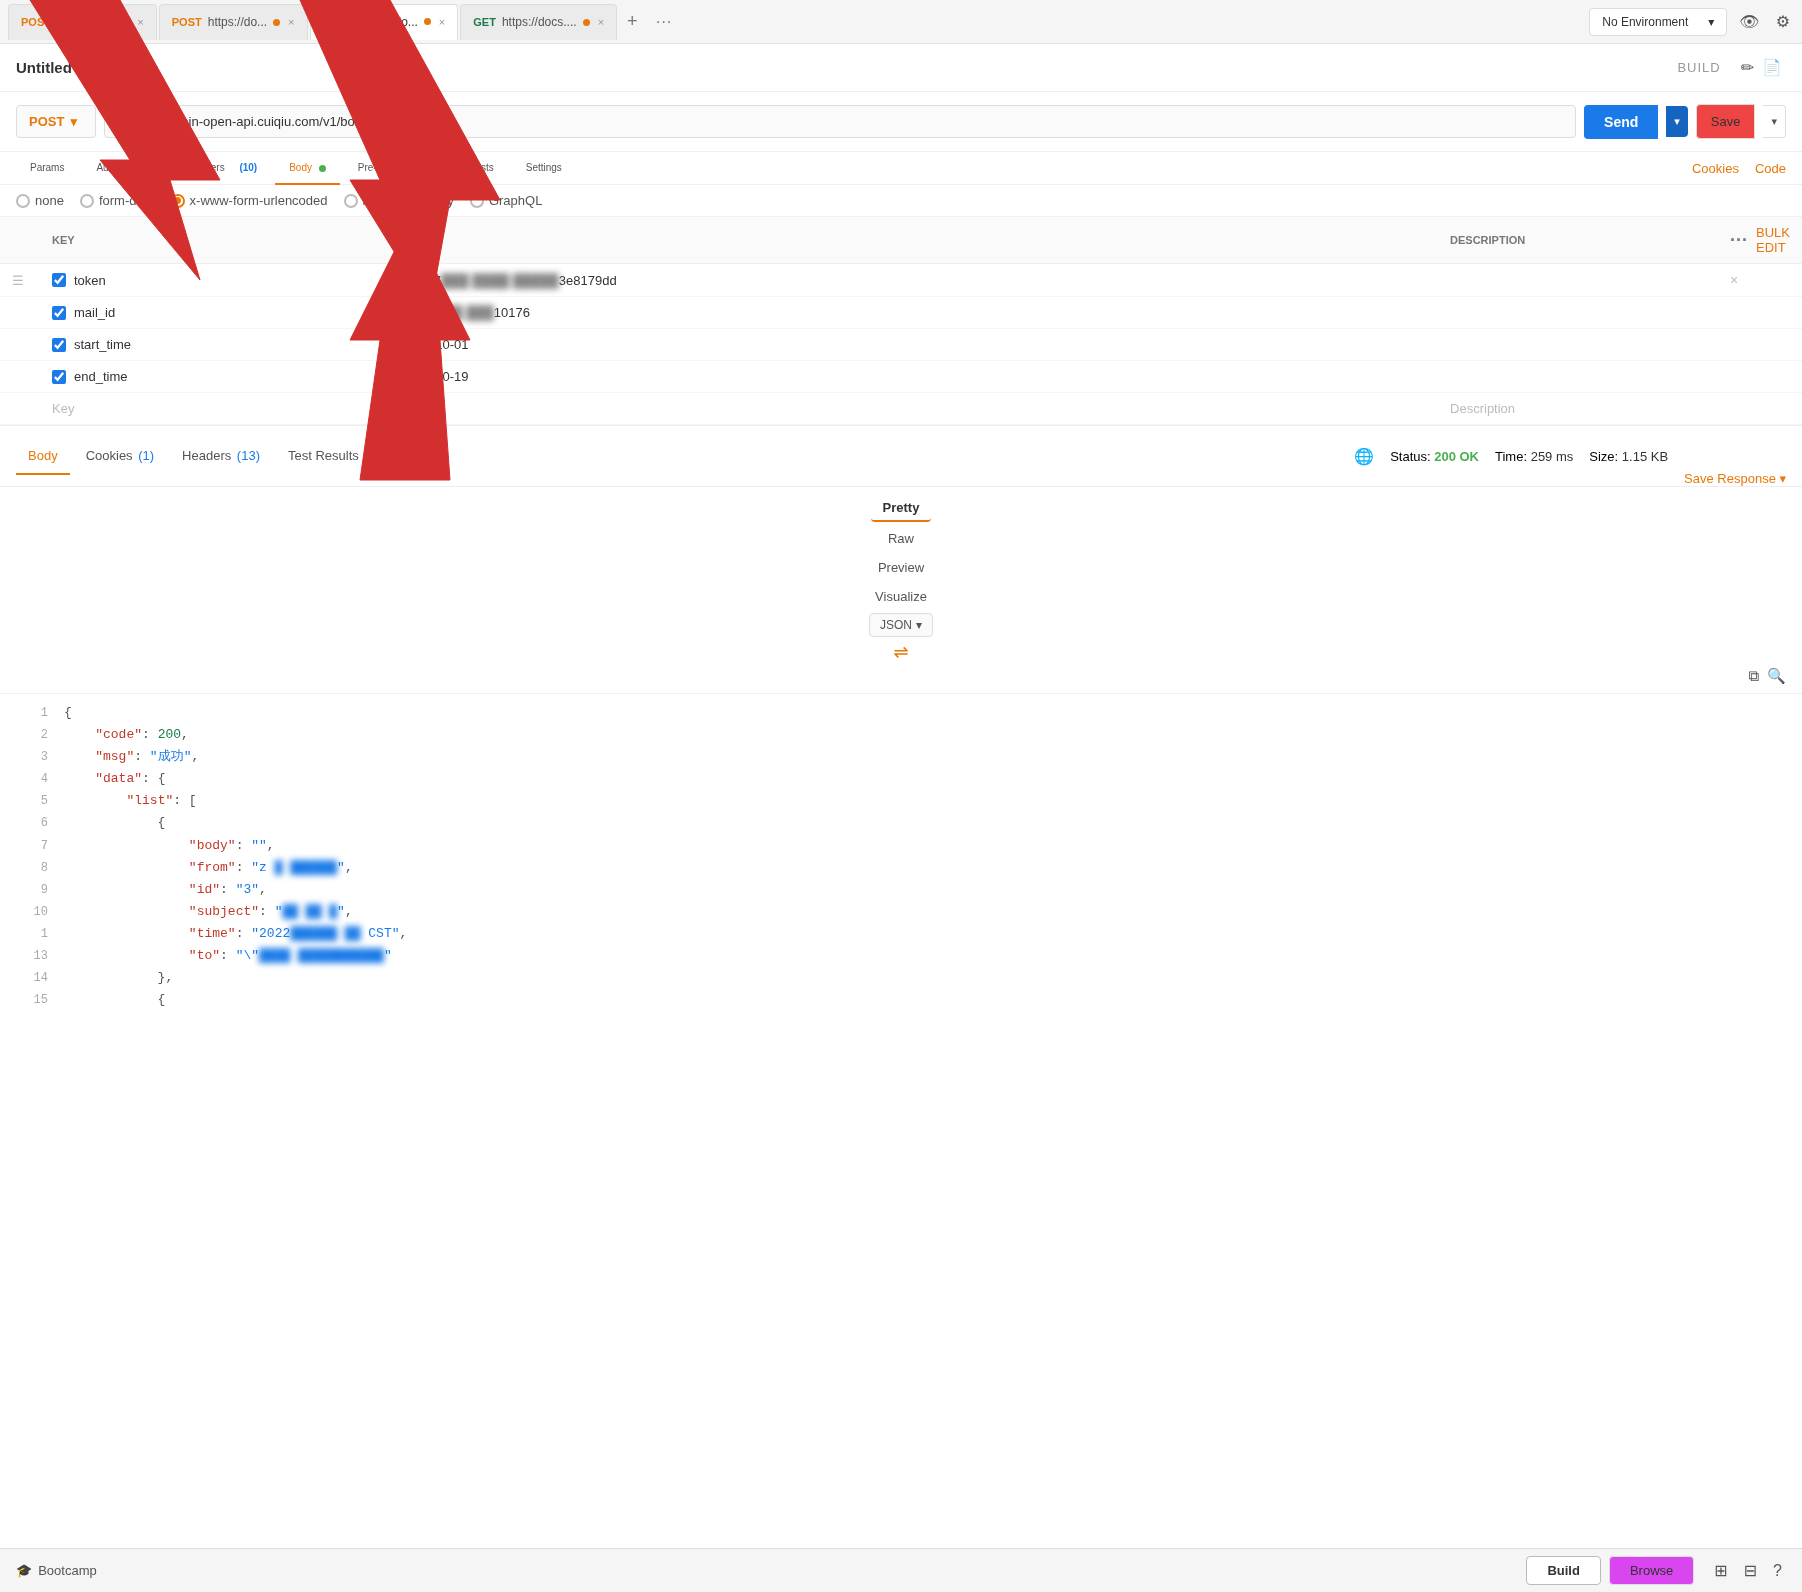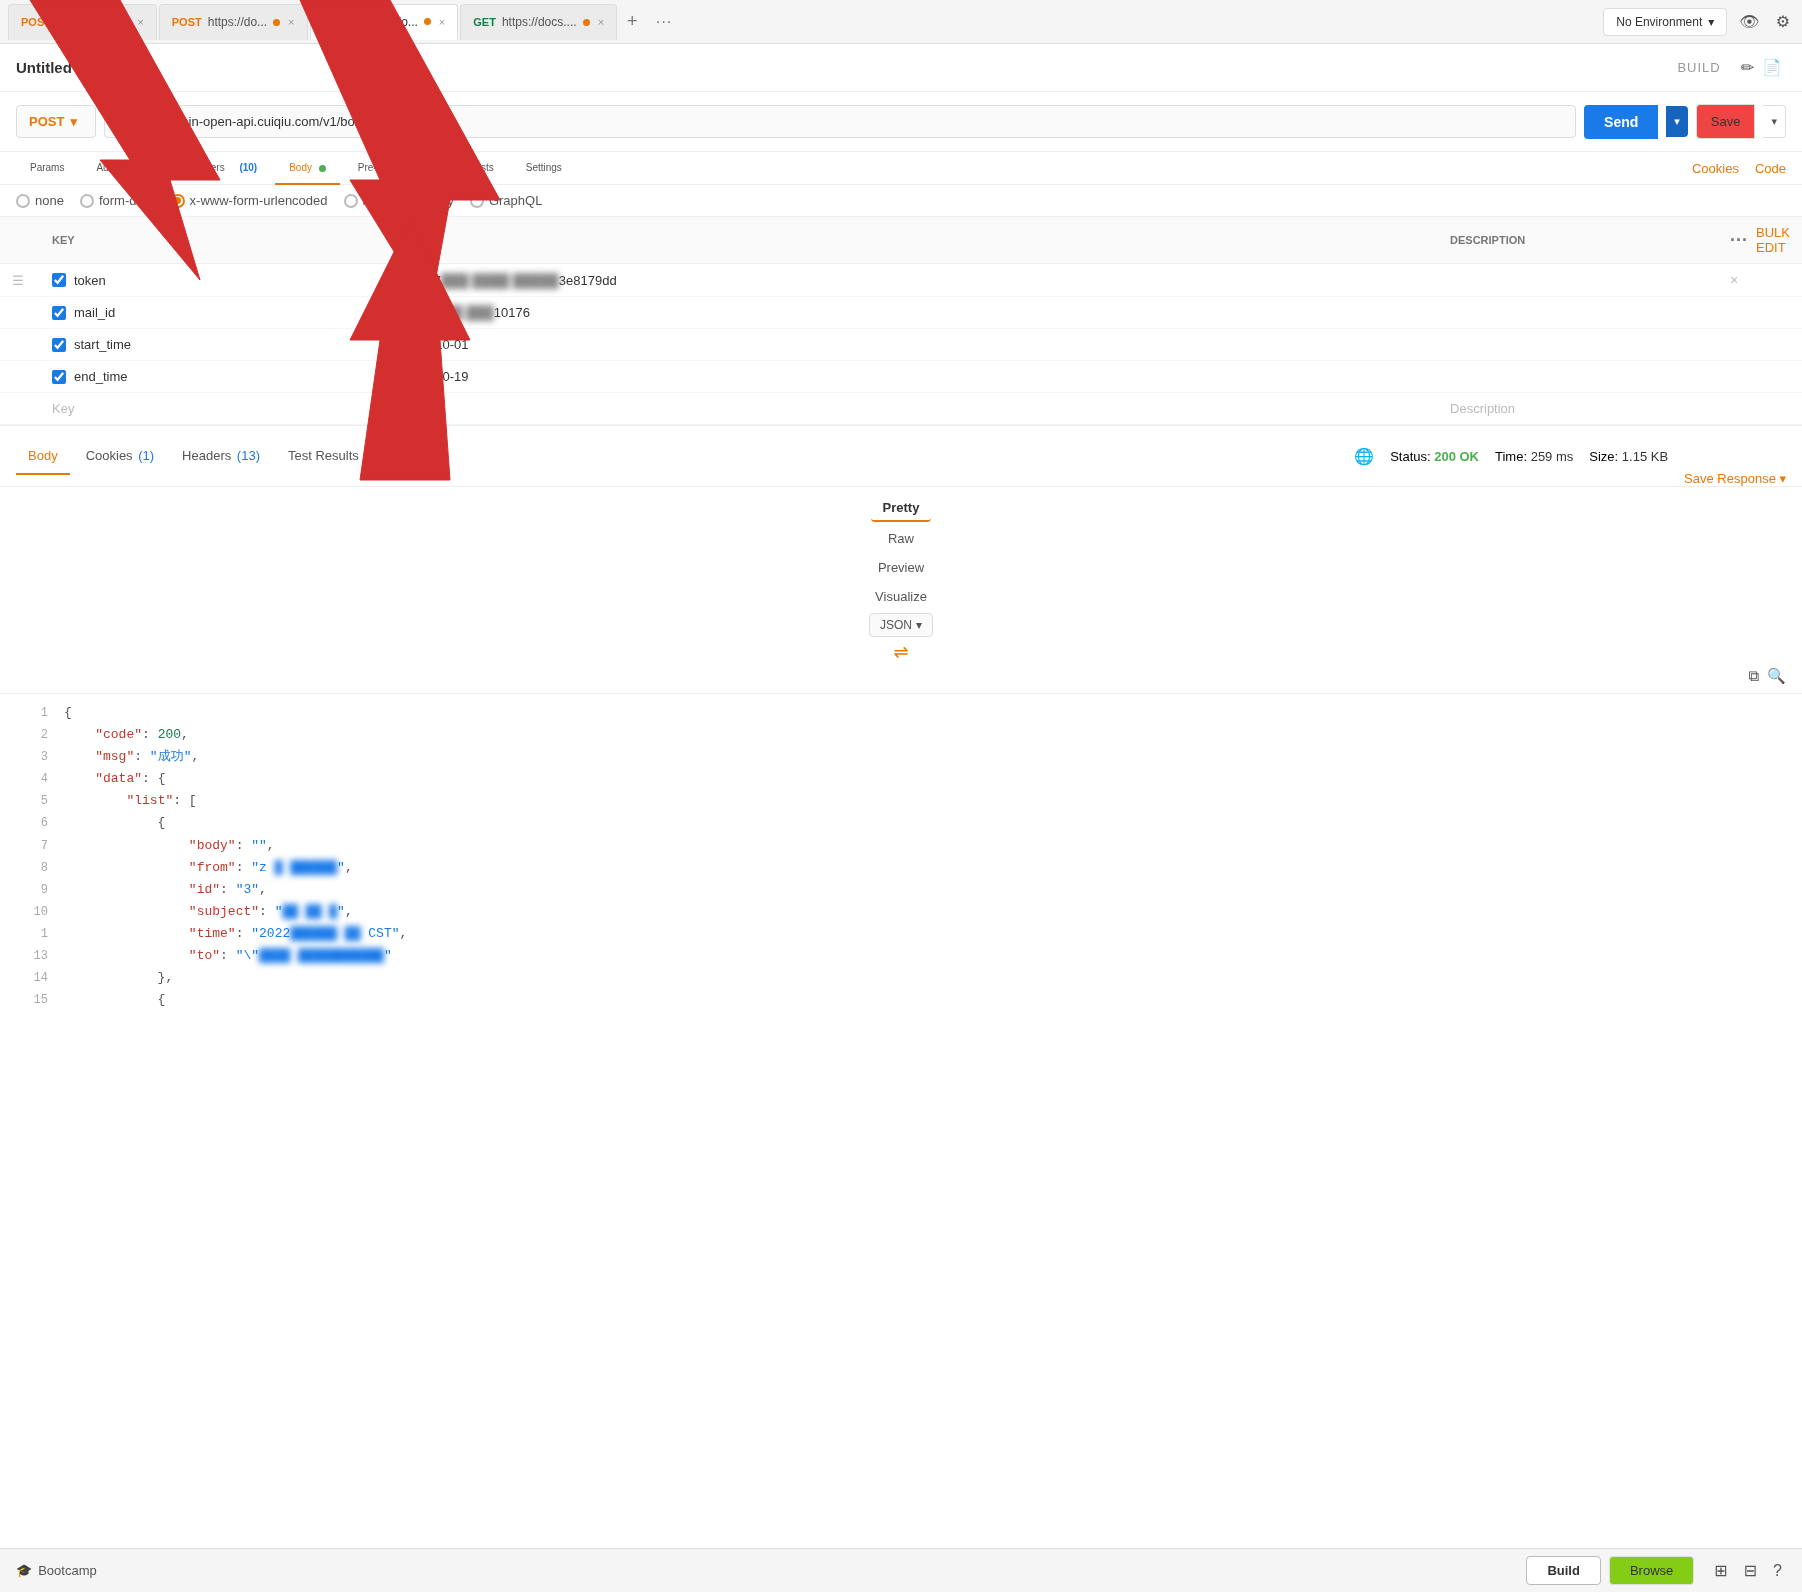--- a/index.html
+++ b/index.html
@@ -21,21 +21,21 @@
     .tab .method.post { color: #e8780a; }
     .tab .method.get { color: #1a7a4a; }
     .tab .dot { width: 7px; height: 7px; border-radius: 50%; background: #e8780a; }
     .tab .close-btn { color: #999; font-size: 11px; margin-left: 2px; }
     .tab-add { background: none; border: none; font-size: 18px; color: #777; cursor: pointer; padding: 4px 8px; }
     .tab-more { background: none; border: none; font-size: 16px; color: #777; cursor: pointer; padding: 4px 8px; }
     .env-selector {
       margin-left: auto; display: flex; align-items: center; gap: 8px;
     }
     .env-dropdown {
-      display: flex; align-items: center; gap: 6px; padding: 6px 12px;
+      display: flex; align-items: center; gap: 20px; padding: 6px 12px;
       border: 1px solid #ddd; border-radius: 4px; background: #fff; cursor: pointer;
       font-size: 12px; color: #333;
     }
     .env-icons { display: flex; gap: 8px; }
     .icon-btn { background: none; border: none; cursor: pointer; color: #555; font-size: 16px; padding: 4px; }
 
     
     .request-header {
       display: flex; align-items: center; padding: 10px 16px; border-bottom: 1px solid #eee;
       background: #fff;
@@ -179,21 +179,21 @@
 
     
     .bottom-bar {
       position: fixed; bottom: 0; left: 0; width: 1802px; height: 44px;
       background: #f5f5f5; border-top: 1px solid #ddd;
       display: flex; align-items: center; padding: 0 16px; gap: 16px;
     }
     .bootcamp-link { display: flex; align-items: center; gap: 6px; color: #555; font-size: 13px; cursor: pointer; }
     .bottom-nav { margin-left: auto; display: flex; align-items: center; gap: 8px; }
     .bottom-nav-btn {
-      padding: 6px 20px; border: 1px solid #ddd; background: #84cc16;
+      padding: 6px 20px; border: 1px solid #ddd; background: #d946ef;
       border-radius: 4px; cursor: pointer; font-size: 13px; color: #333;
     }
     .bottom-nav-btn.active { background: #fff; font-weight: 600; border-color: #bbb; }
     .bottom-icons { display: flex; gap: 8px; align-items: center; }
     .bottom-icon-btn { background: none; border: none; cursor: pointer; color: #555; font-size: 16px; padding: 4px; }
 
     
     .code-area::-webkit-scrollbar { width: 8px; }
     .code-area::-webkit-scrollbar-thumb { background: #ddd; border-radius: 4px; }
 

